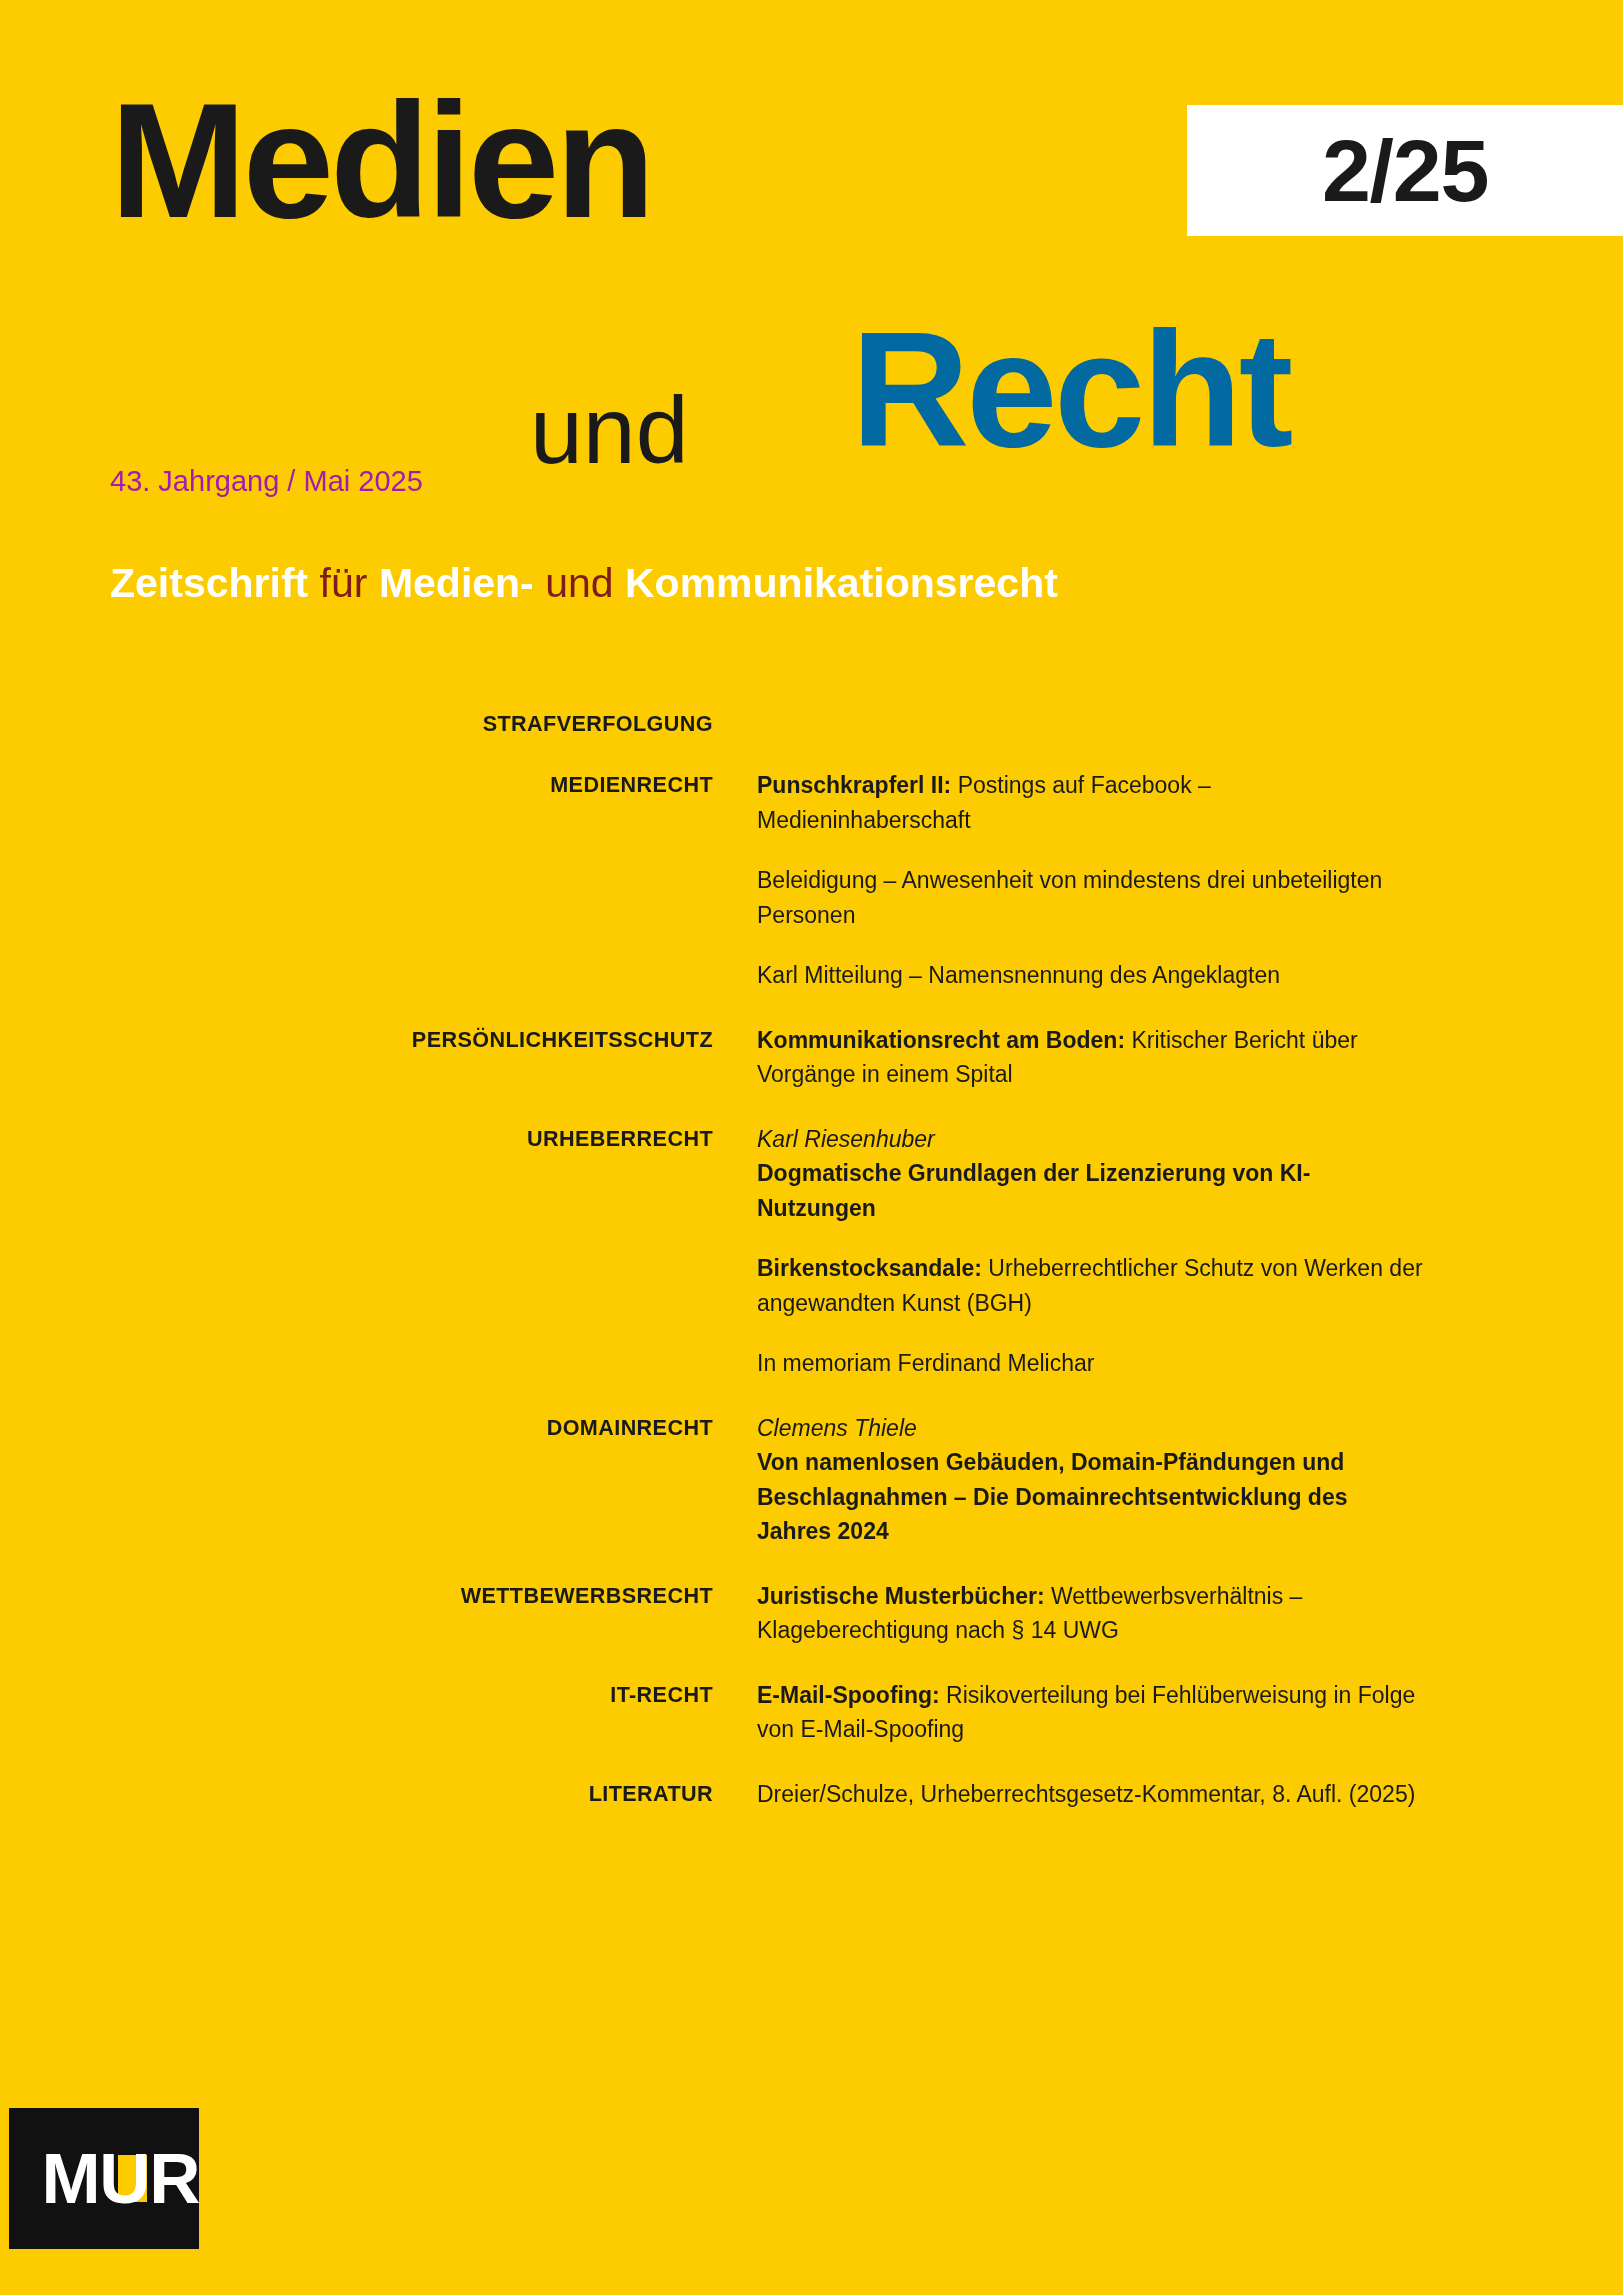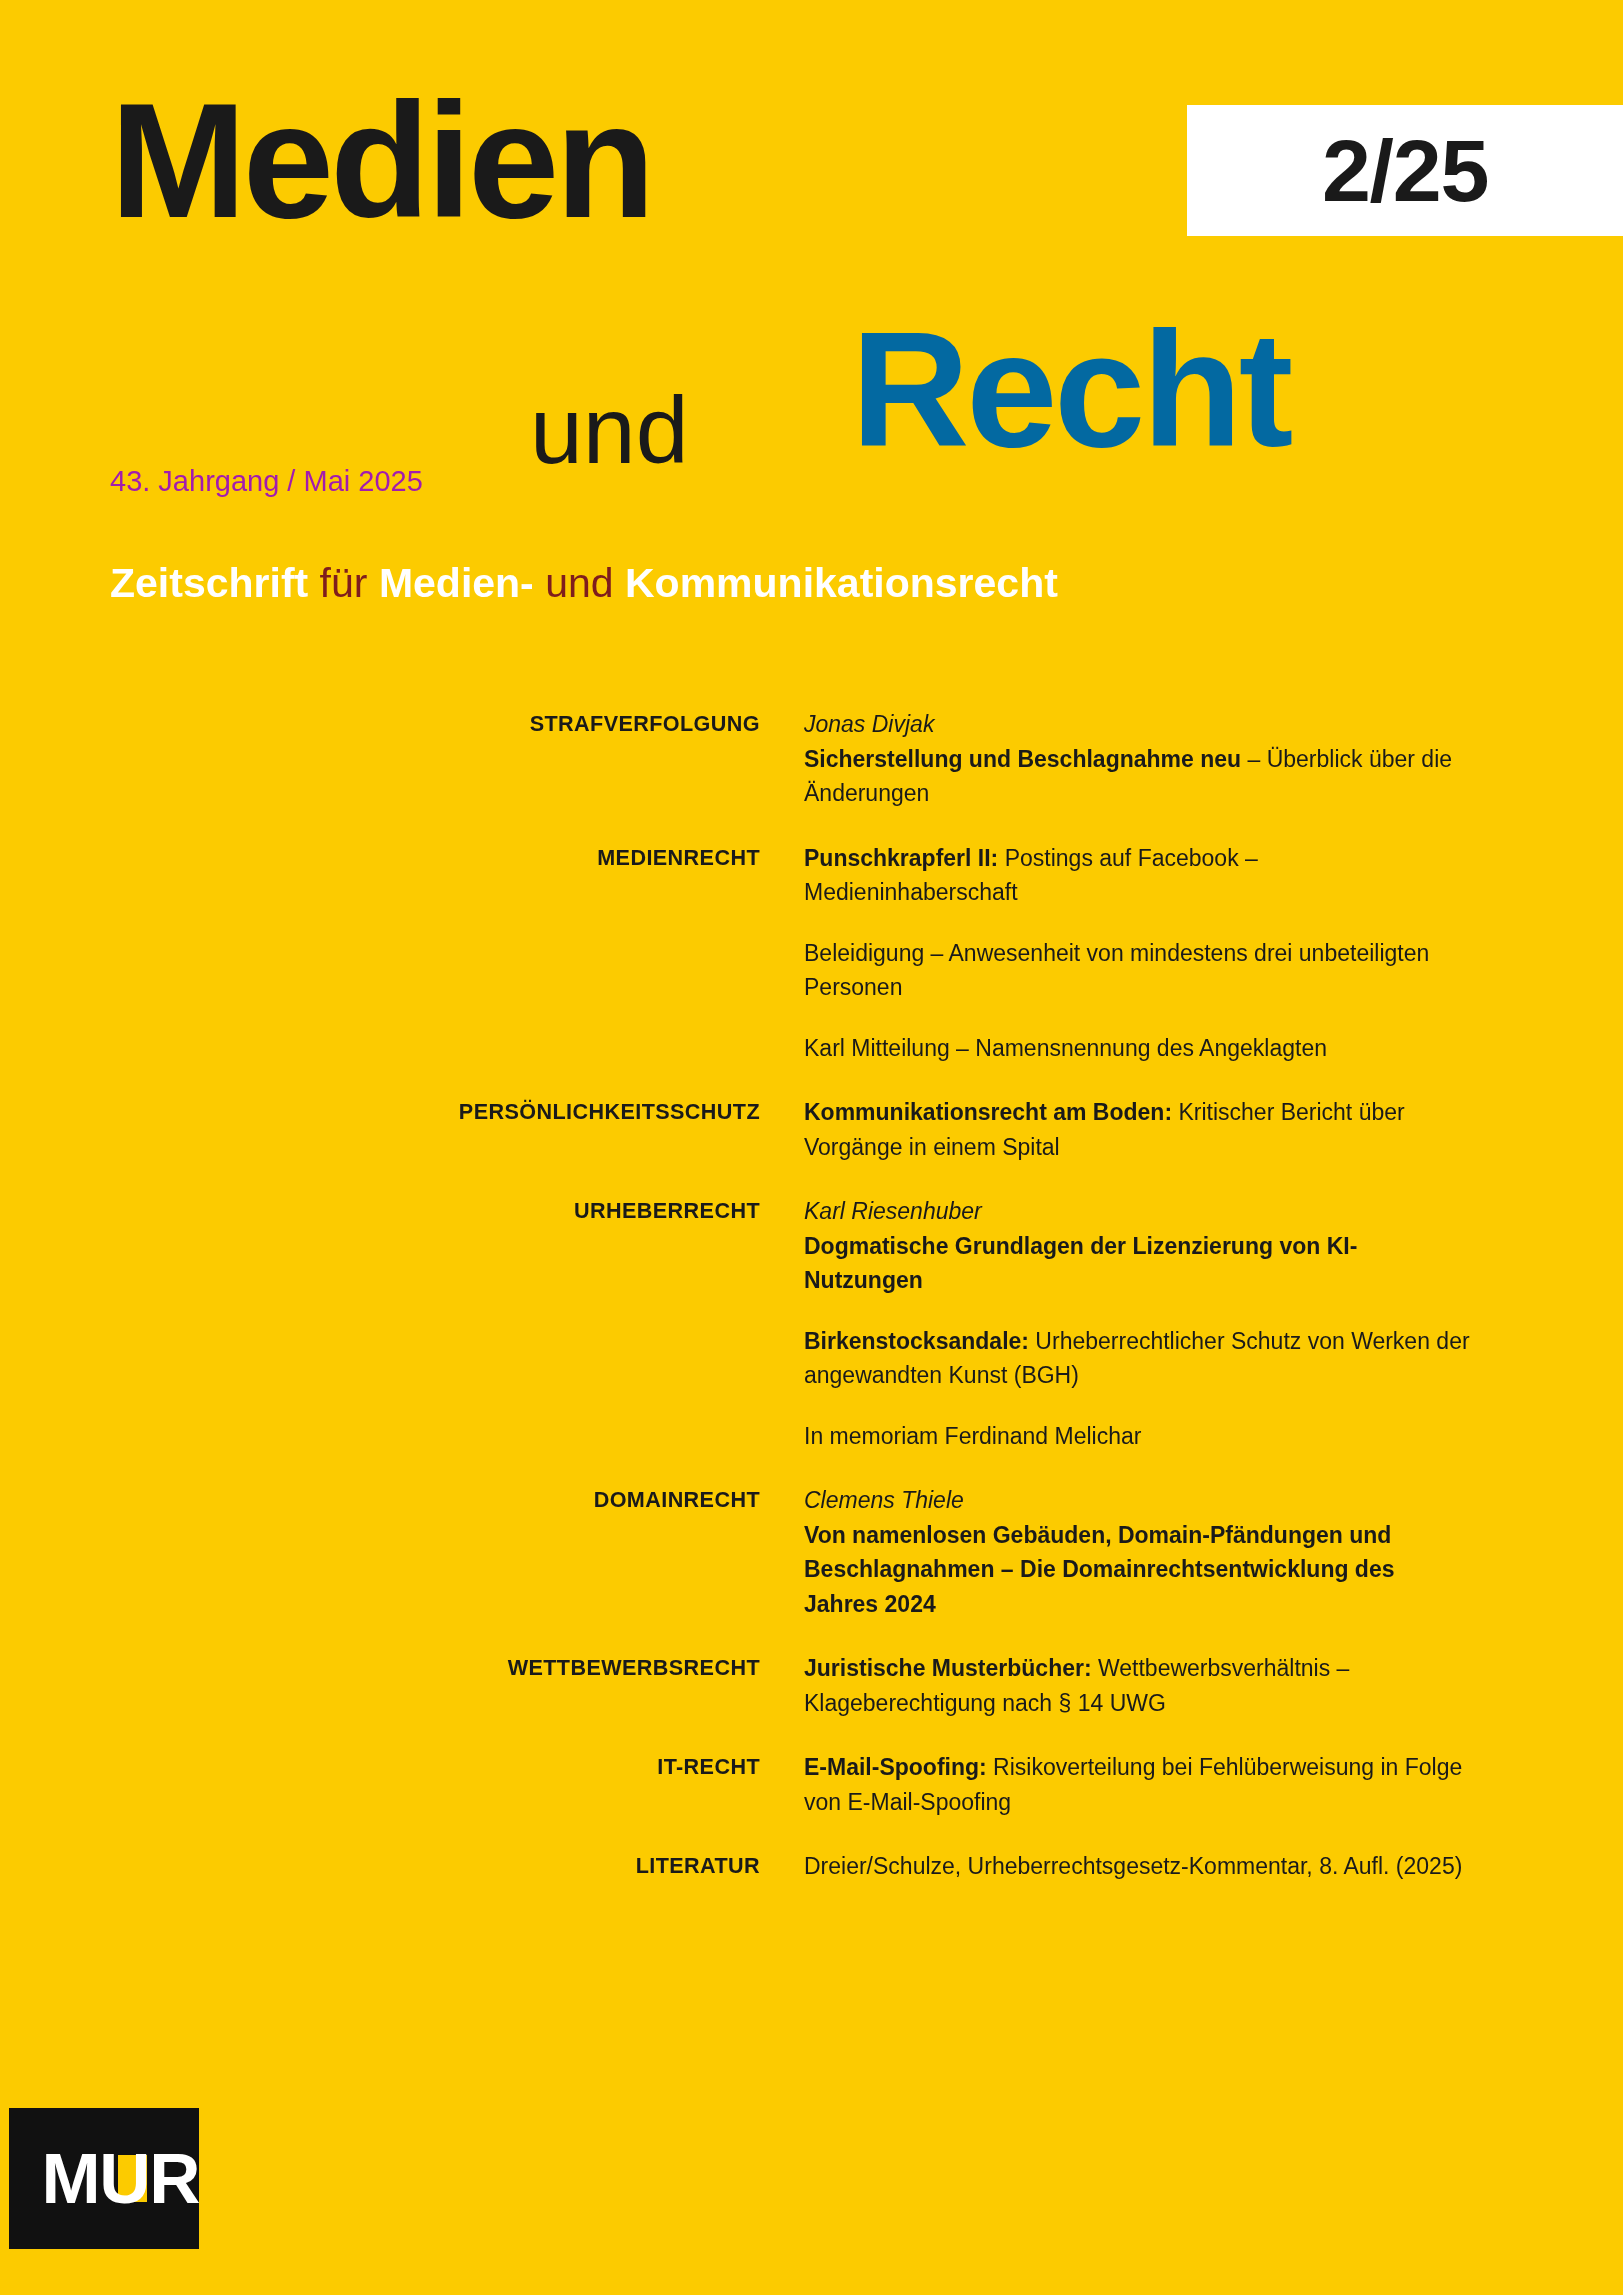--- a/index.html
+++ b/index.html
@@ -135,21 +135,20 @@
     display: block;
   }
   .toc-title-bold {
     font-weight: bold;
   }
   .toc-plain {
     font-weight: normal;
   }
   .group {
     margin-bottom: 30px;
-    margin-left: 47px;
   }
 
   
   .logo {
     position: absolute;
     left: 9.2px;
     bottom: 46px;
     width: 190px;
     height: 141px;
     background: #111111;
@@ -198,26 +197,20 @@
 
   <div class="subtitle">
     <b>Zeitschrift</b><span class="grey">&nbsp;</span><span class="grey">für</span><span class="grey">&nbsp;</span><b>Medien-</b><span class="grey">&nbsp;</span><span class="grey">und</span><span class="grey">&nbsp;</span><b>Kommunikationsrecht</b>
   </div>
 </div>
 
 <div class="contents">
 
   <div class="toc-row group">
     <div class="toc-cat">STRAFVERFOLGUNG</div>
-    <div class="toc-body">
-      <div class="toc-entry">
-        <span class="author">Jonas Divjak</span>
-        <span class="toc-title-bold">Sicherstellung und Beschlagnahme neu</span><span class="toc-plain"> – Überblick über die Änderungen</span>
-      </div>
-    </div>
   </div>
 
   <div class="toc-row group">
     <div class="toc-cat">MEDIENRECHT</div>
     <div class="toc-body">
       <div class="toc-entry">
         <span class="toc-title-bold">Punschkrapferl II:</span><span class="toc-plain"> Postings auf Facebook – Medieninhaberschaft</span>
       </div>
       <div class="toc-entry">
         <span class="toc-plain">Beleidigung – Anwesenheit von mindestens drei unbeteiligten Personen</span>

